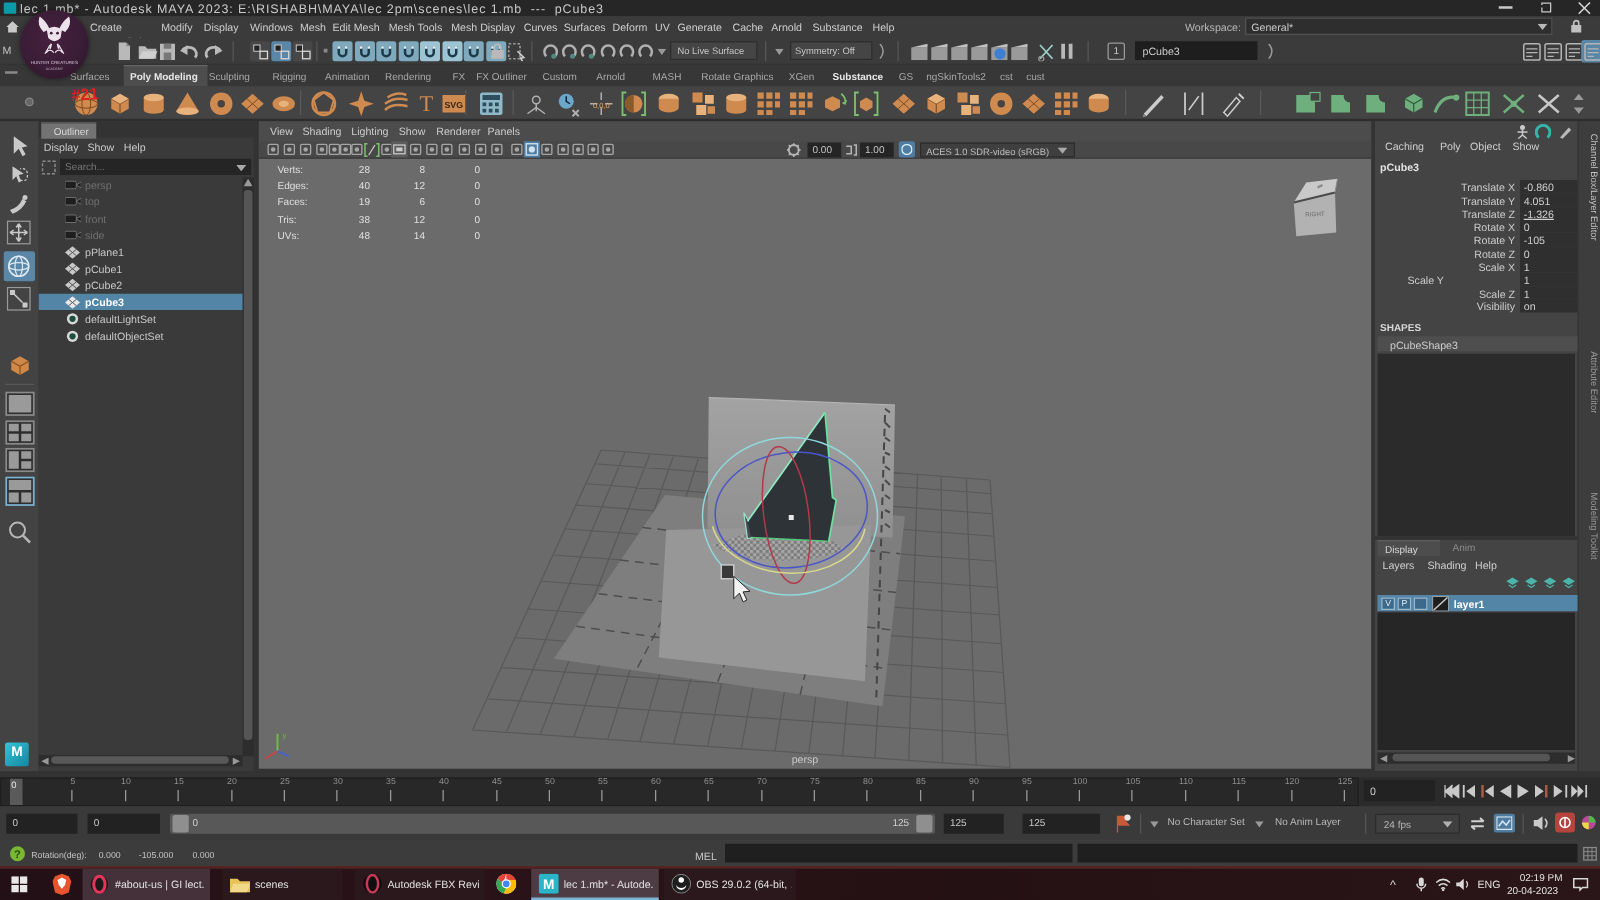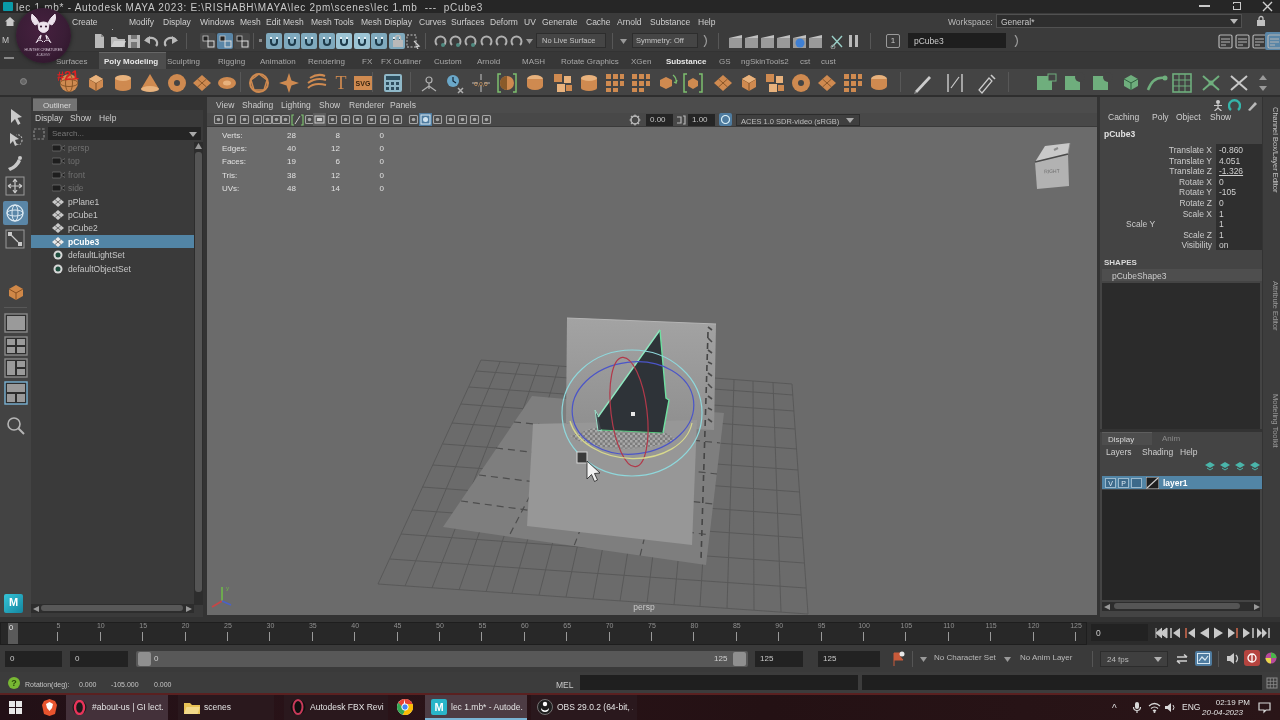--- a/index.html
+++ b/index.html
@@ -1101,21 +1101,21 @@
 <svg style="left:1148px;top:702px" width="13" height="11">
     <path d="M1 4 Q6.5 -1 12 4 M3 6.5 Q6.5 3.5 10 6.5 M5 9 Q6.5 7.5 8 9" stroke="#d8d8d8" stroke-width="1.2" fill="none"></path>
     <circle cx="6.5" cy="10" r="1" fill="#d8d8d8"></circle>
   </svg>
 <svg style="left:1164px;top:702px" width="13" height="11">
     <path d="M1 4 H3.5 L7 1 V10 L3.5 7 H1 Z" fill="#d8d8d8"></path>
     <path d="M9 3 Q11 5.5 9 8" stroke="#d8d8d8" stroke-width="1" fill="none"></path>
   </svg>
 <div class="t" style="left:1182px;top:702px;height:10px;color:#e2e2e2;font-size:8.5px;">ENG</div>
 <div style="left:1206px;top:698px;width:44px;height:10px;color:#e2e2e2;font-size:8px;text-align:right;">02:19 PM</div>
-<div style="left:1202px;top:708px;width:48px;height:10px;color:#e2e2e2;font-size:8px;text-align:left;font-style:italic;">20-04-2023</div>
+<div style="left:1202px;top:708px;width:48px;height:10px;color:#e2e2e2;font-size:8px;text-align:center;">20-04-2023</div>
 <svg style="left:1258px;top:701px" width="13" height="13">
     <path d="M1 2 H12 V9 H8 L6 11 L6 9 H1 Z" fill="none" stroke="#d8d8d8" stroke-width="1.2"></path>
   </svg>
 <div style="left:16px;top:8px;width:55px;height:55px;background:radial-gradient(circle at 45% 40%,#46203f 0%,#3a1d36 55%,#2a1226 100%);border-radius:50%;box-shadow:0 0 4px rgba(0,0,0,0.5);"></div>
 <svg style="left:16px;top:8px" width="55" height="55">
 <g stroke="#ece2ec" fill="none" stroke-width="1">
 <path d="M19 17 Q14 12 16 6 Q21 10 23 15 Z" fill="#ece2ec"></path>
 <path d="M36 17 Q41 12 39 6 Q34 10 32 15 Z" fill="#ece2ec"></path>
 <path d="M22 16 Q27.5 12 33 16 L32 22 Q27.5 27 23 22 Z" fill="#ece2ec"></path>
 <circle cx="25" cy="18.5" r="1.1" fill="#3a1d36" stroke="none"></circle>

